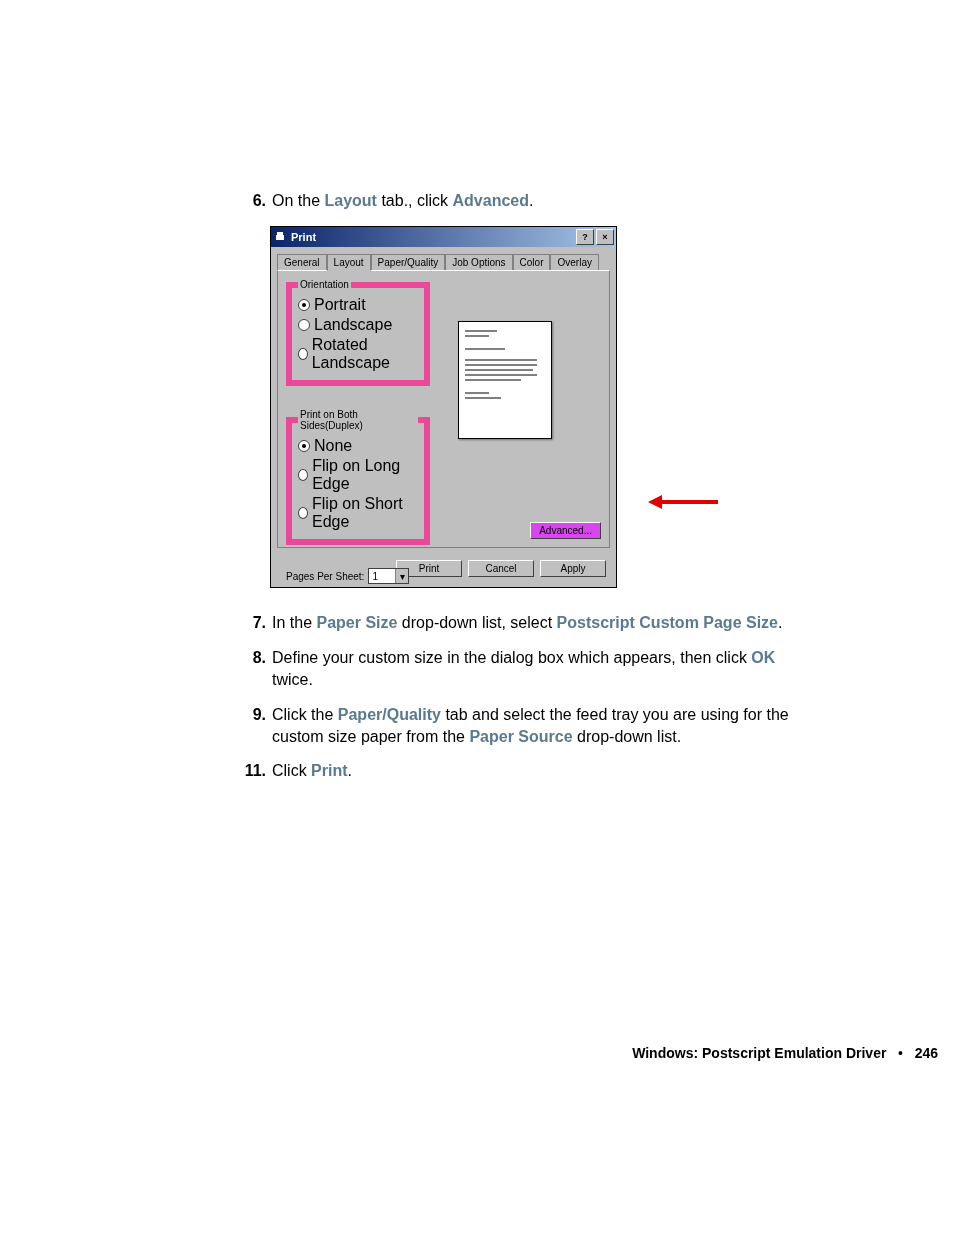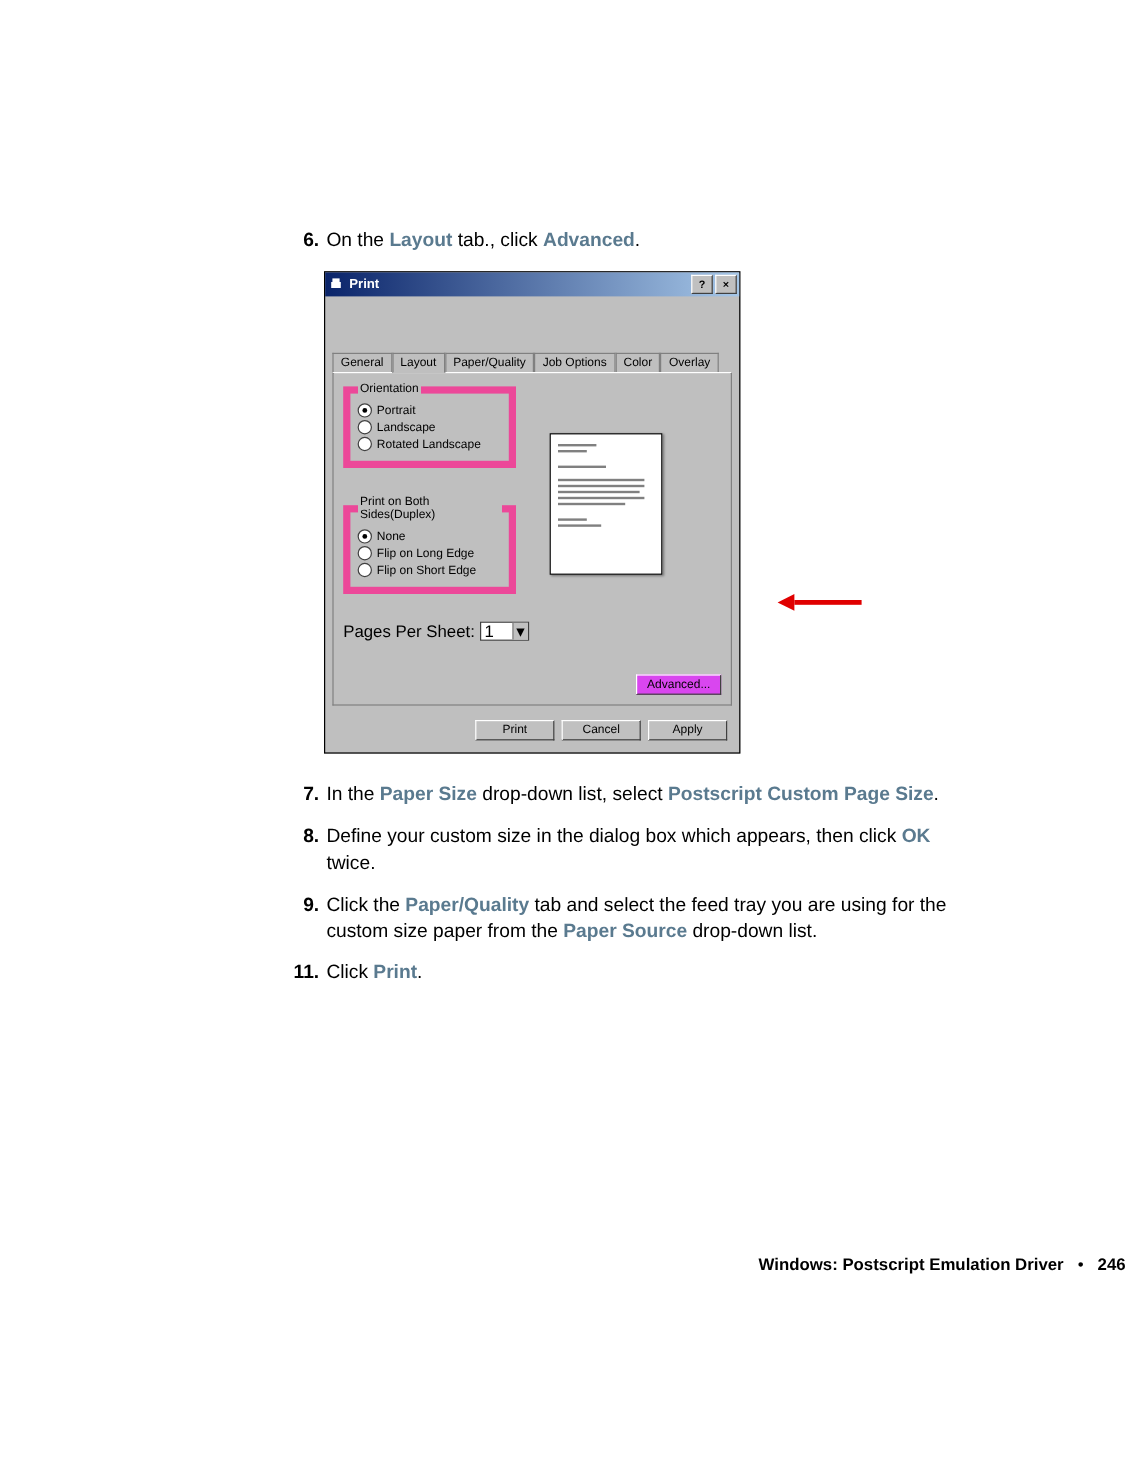--- a/index.html
+++ b/index.html
@@ -74,21 +74,20 @@
     margin-left: 2px;
     font-size: 9px;
     font-weight: bold;
     display:flex;align-items:center;justify-content:center;
     color:#000;
   }
   .tabs {
     display: flex;
     padding: 6px 6px 0 6px;
     gap: 0;
-    margin-top: 40px;
   }
   .tab {
     padding: 2px 6px;
     font-size: 10px;
     border: 1px solid #808080;
     border-bottom: none;
     background: #bfbfbf;
     position: relative;
     top: 1px;
   }
@@ -115,34 +114,34 @@
   }
   fieldset.grp legend {
     font-size: 10px;
     padding: 0 2px;
   }
   .radio-row {
     display: flex;
     align-items: center;
     gap: 4px;
     margin: 2px 0;
-    font-size: 10px;
+    font-size: 16px;
   }
   .radio-dot {
     width: 10px; height: 10px;
     border: 1px solid #404040;
     border-radius: 50%;
     background: #fff;
     display:flex;align-items:center;justify-content:center;
   }
   .radio-dot.sel::after {
     content:"";width:4px;height:4px;background:#000;border-radius:50%;
   }
   .pps-row {
-    display:flex;align-items:center;gap:4px;font-size:14px;margin-top:4px;
+    display:flex;align-items:center;gap:4px;font-size:10px;margin-top:4px;
   }
   .combo {
     width: 36px;height:14px;background:#fff;border:1px solid #404040;
     display:flex;align-items:center;position:relative;padding-left:3px;
   }
   .combo-arrow {
     position:absolute;right:0;top:0;bottom:0;width:12px;background:#c0c0c0;
     border-left:1px solid #808080;display:flex;align-items:center;justify-content:center;
   }
   .preview {

